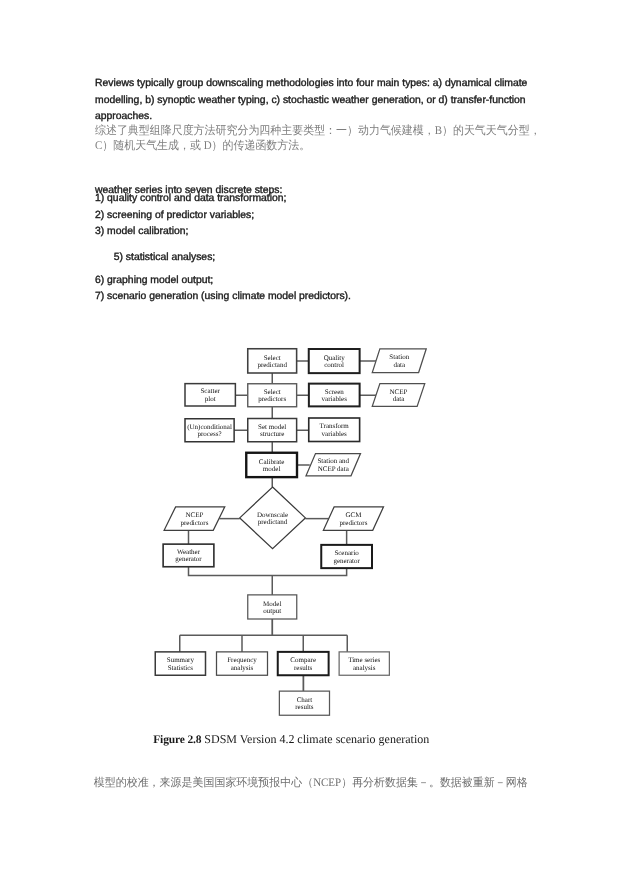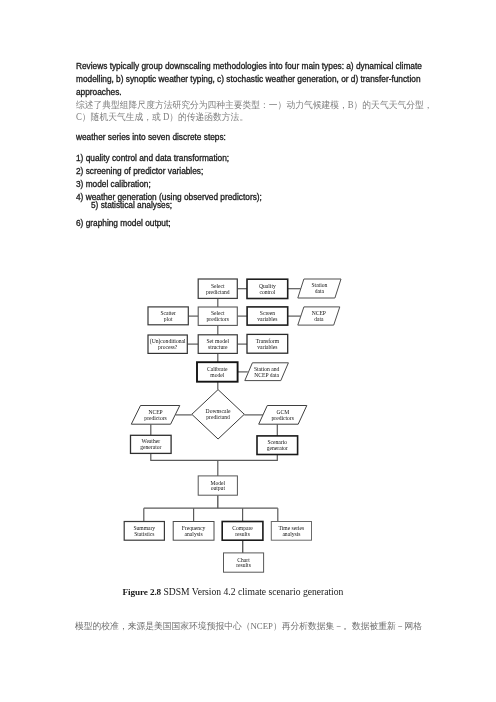--- a/index.html
+++ b/index.html
@@ -25,27 +25,27 @@
 </head>
 <body>
 
 <div class="page">
   <div class="body-text">
       <div class="ln" style="top: 75.45px;">modelling, b) synoptic weather typing, c) stochastic weather generation, or d) transfer-function</div>
       <div class="ln" style="top: 62.45px;">Reviews typically group downscaling methodologies into four main types: a) dynamical climate</div>
       <div class="ln" style="top: 88.45px;">approaches.</div>
       <div class="ln cjk" style="top: 100.5px;">综述了典型组降尺度方法研究分为四种主要类型：一）动力气候建模，B）的天气天气分型，</div>
       <div class="ln cjk" style="top: 112.8px;">C）随机天气生成，或 D）的传递函数方法。</div>
-      <div class="ln" style="top: 133px;">weather series into seven discrete steps:</div>
+      <div class="ln" style="top: 147px;">weather series into seven discrete steps:</div>
       <div class="ln" style="top: 153.65px;">1) quality control and data transformation;</div>
       <div class="ln" style="top: 166.65px;">2) screening of predictor variables;</div>
       <div class="ln" style="top: 179.65px;">3) model calibration;</div>
-      <div class="ln" style="top: 192.65px;">4) weather generation (using observed predictors);</div>
       <div class="ln" style="top: 201px; margin-left: 15px;">5) statistical analyses;</div>
       <div class="ln" style="top: 218.75px;">6) graphing model output;</div>
+      <div class="ln" style="top: 231.75px;">7) scenario generation (using climate model predictors).</div>
     </div>
   <div class="figure">
     <svg id="flow" width="496" height="330" viewBox="0 0 496 330">
         <path d="M237.3 30.7 L247 30.7" fill="none" stroke="#5a5a5a" stroke-width="1.2"></path>
         <path d="M287.7 30.7 L300.8 30.7" fill="none" stroke="#5a5a5a" stroke-width="1.2"></path>
         <path d="M217.8 40.4 L217.8 49" fill="none" stroke="#5a5a5a" stroke-width="1.2"></path>
         <path d="M188.3 58.1 L198.2 58.1" fill="none" stroke="#5a5a5a" stroke-width="1.2"></path>
         <path d="M237.3 58.1 L247.1 58.1" fill="none" stroke="#5a5a5a" stroke-width="1.2"></path>
         <path d="M287.7 58.1 L300.8 58.1" fill="none" stroke="#5a5a5a" stroke-width="1.2"></path>
         <path d="M217.8 67.4 L217.8 76.8" fill="none" stroke="#5a5a5a" stroke-width="1.2"></path>

